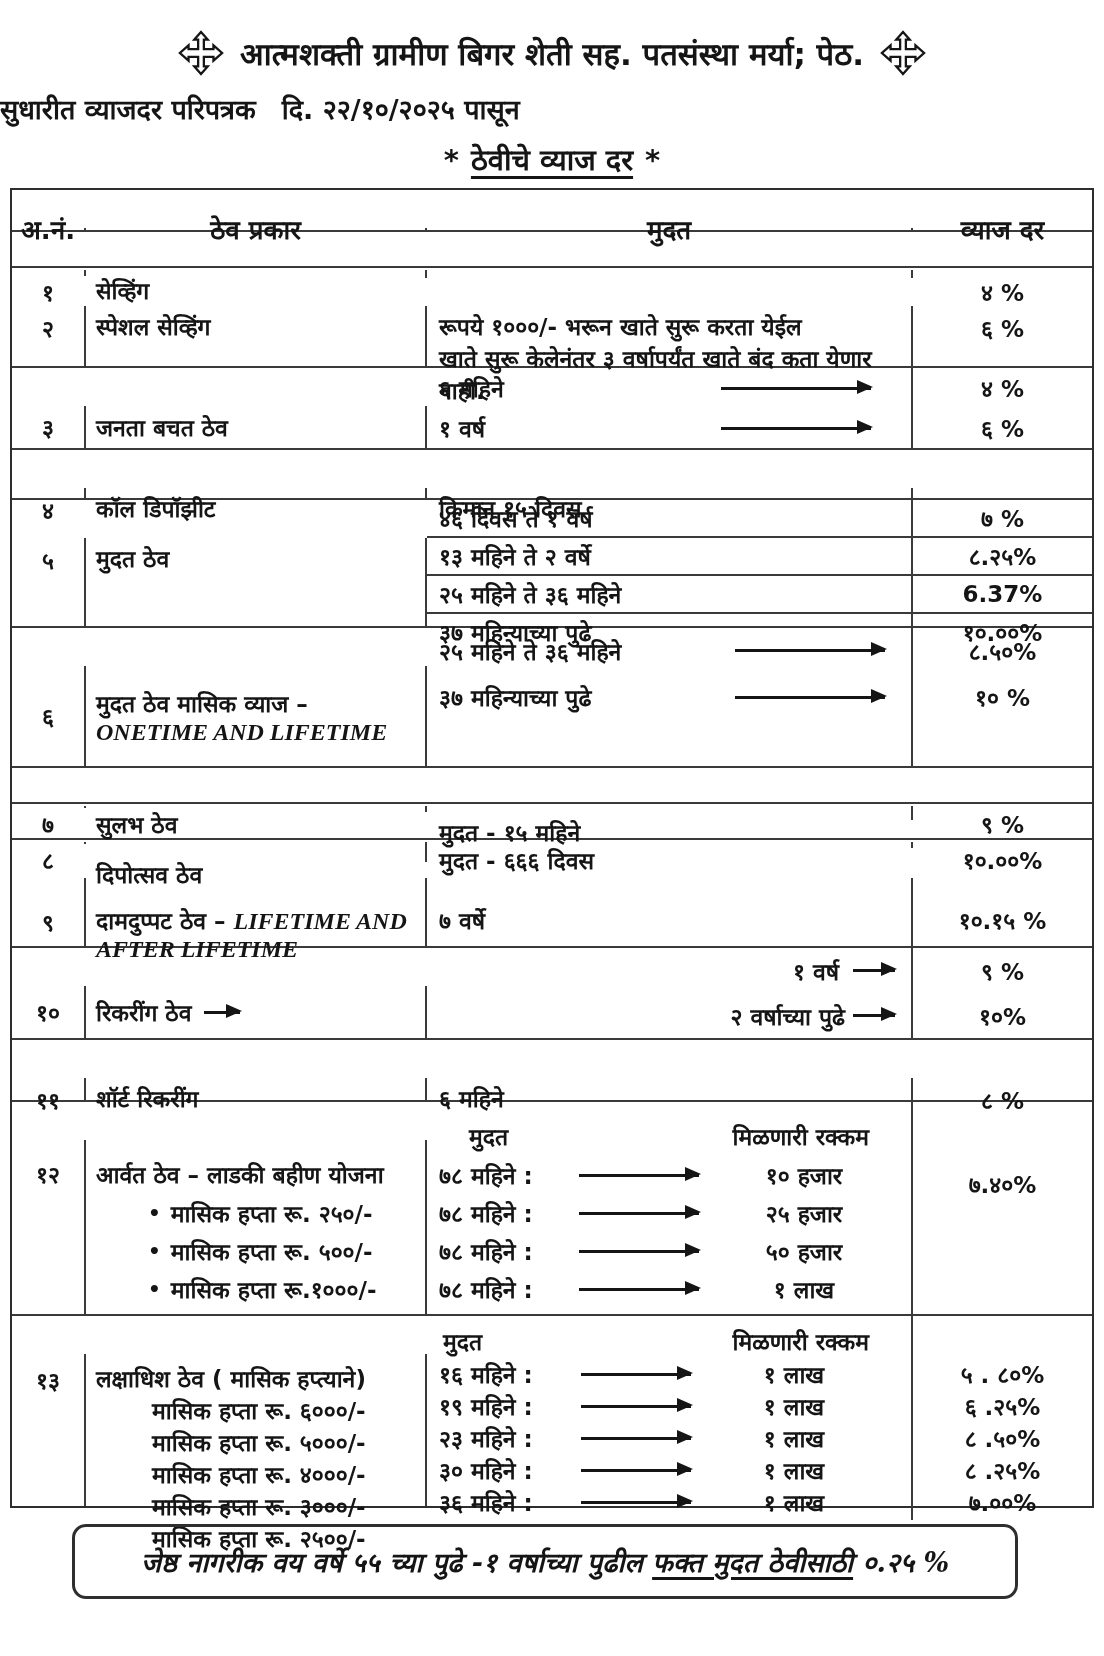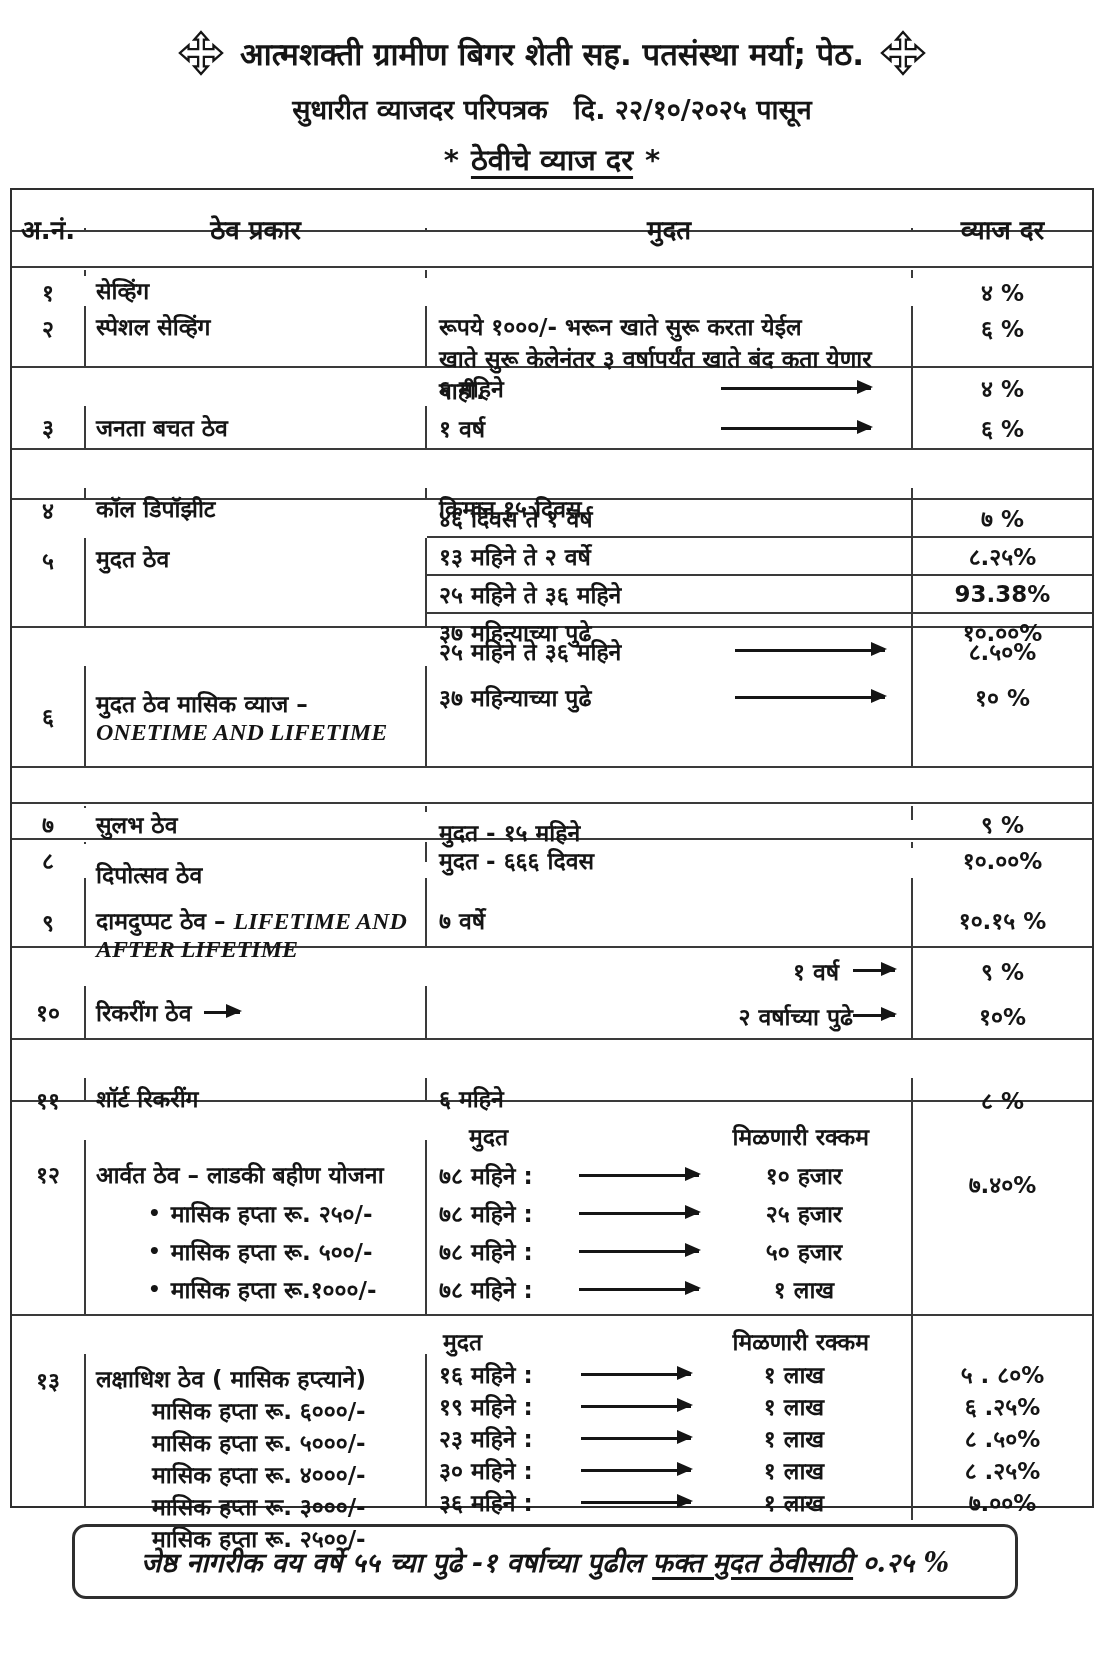--- a/index.html
+++ b/index.html
@@ -5,21 +5,21 @@
   html,body{margin:0;padding:0;}
   body{
     width:1104px;height:1656px;background:#ffffff;color:#151515;
     font-family:"DejaVu Sans","Liberation Sans",sans-serif;
     font-weight:700;position:relative;overflow:hidden;
   }
   
   .doc-header{padding-top:30px;text-align:center;}
   .org-line{display:flex;align-items:center;justify-content:center;gap:16px;font-size:31px;}
   .move-icon{width:46px;height:46px;flex:0 0 auto;}
-  .sub-line{margin-top:14px;font-size:27px;display:flex;justify-content:center;gap:26px;}
+  .sub-line{margin-top:14px;font-size:27px;display:flex;gap:26px;}
   .title-line{margin-top:12px;font-size:29px;display:flex;justify-content:center;gap:12px;align-items:baseline;}
   .title-line .underl{text-decoration:underline;text-underline-offset:6px;text-decoration-thickness:2.5px;}
   
   .tbl{position:absolute;left:10px;top:188px;width:1084px;border:2.5px solid #2e2e2e;box-sizing:border-box;}
   .row{display:flex;border-bottom:2px solid #3a3a3a;box-sizing:border-box;align-items:stretch;}
   .row:last-child{border-bottom:none;}
   .c{border-right:2px solid #3a3a3a;box-sizing:border-box;display:flex;margin-top:38px;}
   .c1{width:74px;align-items:flex-start;justify-content:center;padding-top:6px;font-size:23px;}
   .c1.vcenter{align-items:center;padding-top:0;}
   .c2{width:341px;padding:4px 10px;flex-direction:column;font-size:23px;}
@@ -138,21 +138,21 @@
       <div class="sub bline">
         <div class="s3">४६ दिवस ते  १  वर्ष</div>
         <div class="s4">७ %</div>
       </div>
       <div class="sub bline">
         <div class="s3">१३ महिने ते २ वर्षे</div>
         <div class="s4">८.२५%</div>
       </div>
       <div class="sub bline">
         <div class="s3">२५ महिने ते ३६ महिने</div>
-        <div class="s4">93.38%</div>
+        <div class="s4">6.37%</div>
       </div>
       <div class="sub">
         <div class="s3">३७ महिन्याच्या पुढे</div>
         <div class="s4">१०.००%</div>
       </div>
     </div>
   </div>
 
   <div class="row" style="height:140px">
     <div class="c c1 vcenter" style="align-items:center">६</div>
@@ -213,21 +213,21 @@
     </div>
     <div class="c34">
       <div class="sub">
         <div class="s3" style="justify-content:flex-end;gap:14px;padding-right:16px">
           <span>१ वर्ष</span>
           <span class="arr w42"></span>
         </div>
         <div class="s4">९ %</div>
       </div>
       <div class="sub">
-        <div class="s3" style="justify-content:flex-end;gap:0;padding-right:16px">
+        <div class="s3" style="justify-content:flex-end;gap:8px;padding-right:16px">
           <span>२ वर्षाच्या पुढे</span>
           <span class="arr w42"></span>
         </div>
         <div class="s4">१०%</div>
       </div>
     </div>
   </div>
 
   <div class="row" style="height:62px">
     <div class="c c1">११</div>

